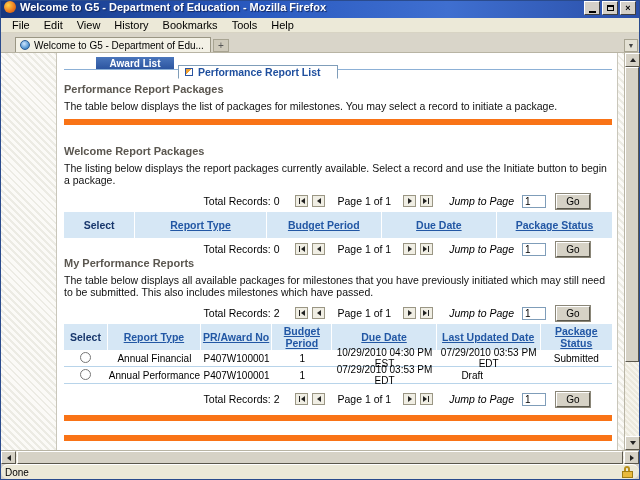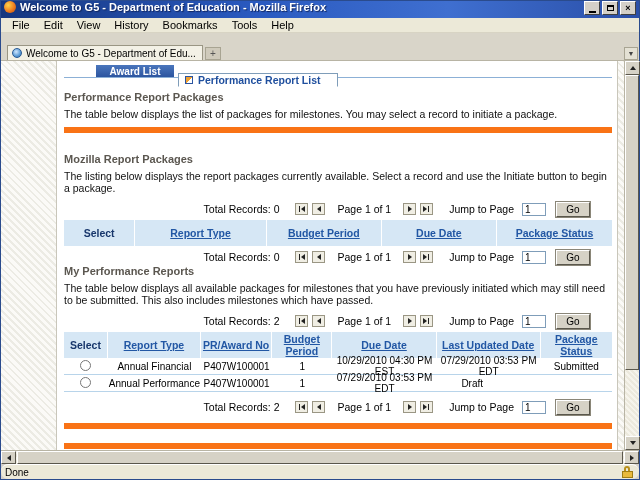--- a/index.html
+++ b/index.html
@@ -13,21 +13,21 @@
   .title-text { color:#fff; font-weight:bold; font-size:11px; white-space:nowrap; overflow:hidden; flex:1 1 auto; text-shadow:1px 1px 1px #10255e; }
   .winbtn { width:16px; height:14px; background:#d4d0c8; border:1px solid; border-color:#fff #404040 #404040 #fff; margin-left:2px; display:flex; align-items:center; justify-content:center; flex:0 0 auto; font-size:9px; font-weight:bold; color:#000; }
   .glyph-min { width:7px; height:2px; background:#000; margin-top:7px; }
   .glyph-restore { width:7px; height:6px; border:1px solid #000; border-top-width:2px; }
 
   
   .menubar { height:15px; background:#ece9d8; border-bottom:1px solid #d8d4c4; display:flex; align-items:center; padding-left:4px; flex:0 0 auto; }
   .menu-item { padding:0 7px; font-size:11px; }
 
   
-  .tabbar { height:28px; background:#d9d5c9; display:flex; align-items:flex-end; padding-left:6px; flex:0 0 auto; border-bottom:1px solid #b8b4a4; }
+  .tabbar { height:20px; background:#d9d5c9; display:flex; align-items:flex-end; padding-left:14px; flex:0 0 auto; border-bottom:1px solid #b8b4a4; }
   .btab { height:15px; background:#f3f1e6; border:1px solid #9a9684; border-bottom:none; display:flex; align-items:center; padding:0 6px 0 4px; font-size:10px; white-space:nowrap; }
   .globe { width:10px; height:10px; border-radius:50%; background:radial-gradient(circle at 40% 35%, #cfe6ff 0%, #5b9bd5 60%, #2a6bb0 100%); border:1px solid #2a5a94; margin-right:4px; flex:0 0 auto; }
   .newtab { width:16px; height:13px; background:#cfcabb; border:1px solid #a8a492; margin-left:2px; display:flex; align-items:center; justify-content:center; font-size:10px; color:#555; }
   .tab-dd { margin-left:auto; width:14px; height:13px; background:#e4e1d4; border:1px solid #a8a492; display:flex; align-items:center; justify-content:center; font-size:7px; color:#444; margin-right:1px; }
 
   
   .viewport { flex:1 1 auto; display:flex; background:#fff; min-height:0; }
   .page-area { flex:1 1 auto; position:relative; overflow:hidden; background:#fff; }
   .stripes { position:absolute; top:0; bottom:0; background:repeating-linear-gradient(45deg,#fbfaf7 0 3px,#ecebe4 3px 5px); }
   .stripes-left { left:0; width:56px; border-right:1px solid #c9c6ba; }
@@ -47,21 +47,21 @@
   .pad-rule { padding-bottom:7px; }
 
   
   .pagrow { display:flex; align-items:center; justify-content:flex-end; margin-top:7px; height:16px; padding-right:22px; font-size:10.5px; }
   .pg-total { margin-right:14px; }
   .pgbtn { width:13px; height:12px; background:#f0eee4; border:1px solid #9a9684; display:inline-flex; align-items:center; justify-content:center; margin:0 2px; }
   .tri-l { width:0; height:0; border-right:4px solid #222; border-top:3px solid transparent; border-bottom:3px solid transparent; }
   .tri-r { width:0; height:0; border-left:4px solid #222; border-top:3px solid transparent; border-bottom:3px solid transparent; }
   .pgbar { width:1px; height:6px; background:#222; margin:0 1px; }
   .pg-page { margin:0 10px; }
-  .pg-jump { margin-left:14px; margin-right:8px; }
+  .pg-jump { margin-left:14px; margin-right:8px;font-style:italic; }
   .pg-input { width:24px; height:13px; border:1px solid #7f9db9; font-size:10px; padding-left:2px; font-family:"Liberation Sans",sans-serif; }
   .pg-go { margin-left:10px; width:34px; height:15px; background:#d6d2c6; border:1px solid; border-color:#fff #5a574c #5a574c #fff; outline:1px solid #8a8678; font-size:10px; font-family:"Liberation Sans",sans-serif; }
 
   
   .tbl-header { display:flex; background:#d6e7f5; height:26px; align-items:center; margin-top:3px; }
   .th { font-weight:bold; font-size:10.5px; text-align:center; color:#2257a4; text-decoration:underline; border-right:1px solid #fff; height:100%; display:flex; align-items:center; justify-content:center; }
   .th:last-child { border-right:none; }
   .th.noline { color:#17366b; text-decoration:none; }
   .tbl-row { display:flex; align-items:center; height:17px; border-bottom:1px solid #b8d4ea; font-size:10px; }
   .td { text-align:center; }
@@ -144,21 +144,21 @@
           <span class="ptab-award">Award List</span>
           <span class="ptab-perf">
             <span class="rpt-icon"></span>
             <span class="label">Performance Report List</span>
           </span>
         </div>
 
         <div class="sec-head" style="margin-top:13px;">Performance Report Packages</div>
         <div class="sec-text blue-rule pad-rule">The table below displays the list of packages for milestones. You may select a record to initiate a package.</div>
 
-        <div class="sec-head" style="margin-top:20px;">Mozilla Report Packages</div>
+        <div class="sec-head" style="margin-top:20px;">Welcome Report Packages</div>
         <div class="sec-text">The listing below displays the report packages currently available. Select a record and use the Initiate button to begin a package.</div>
 
         <div class="pagrow">
           <span class="pg-total"><span>Total Records:</span> <span>0</span></span>
           <span class="pgbtn">
               <span class="pgbar"></span>
               <span class="tri-l"></span>
             </span>
           <span class="pgbtn">
               <span class="tri-l"></span>

